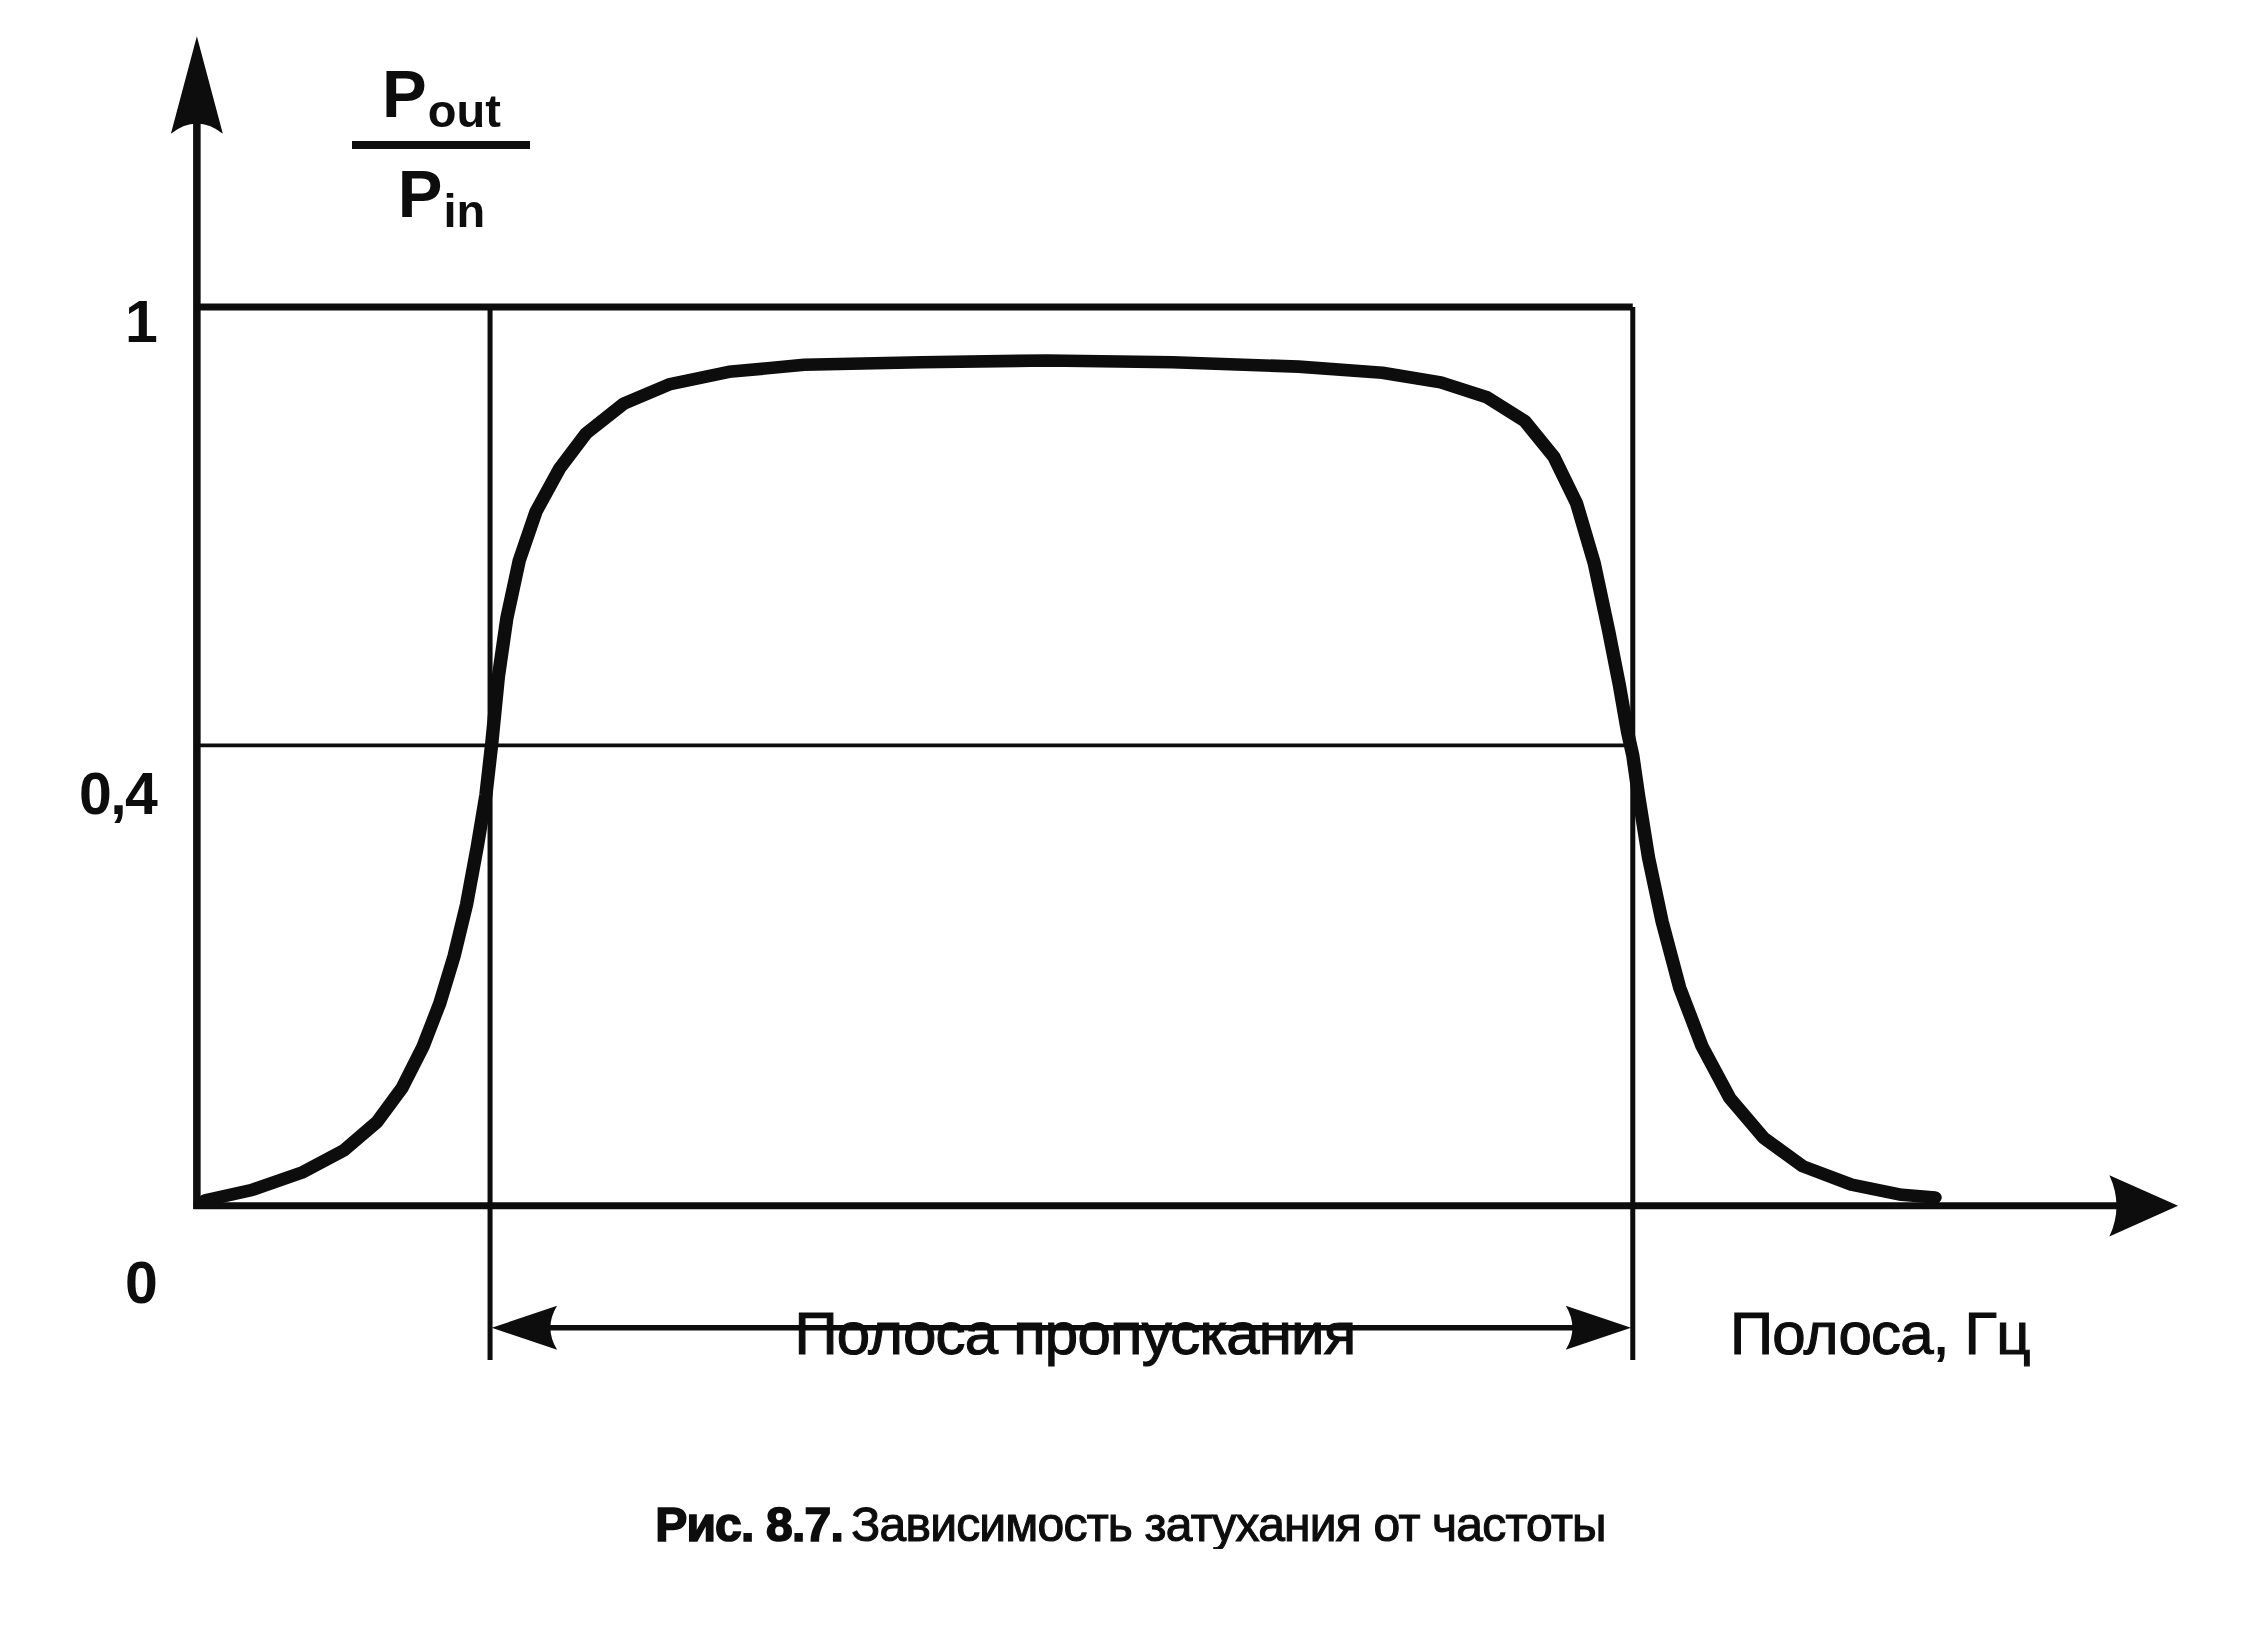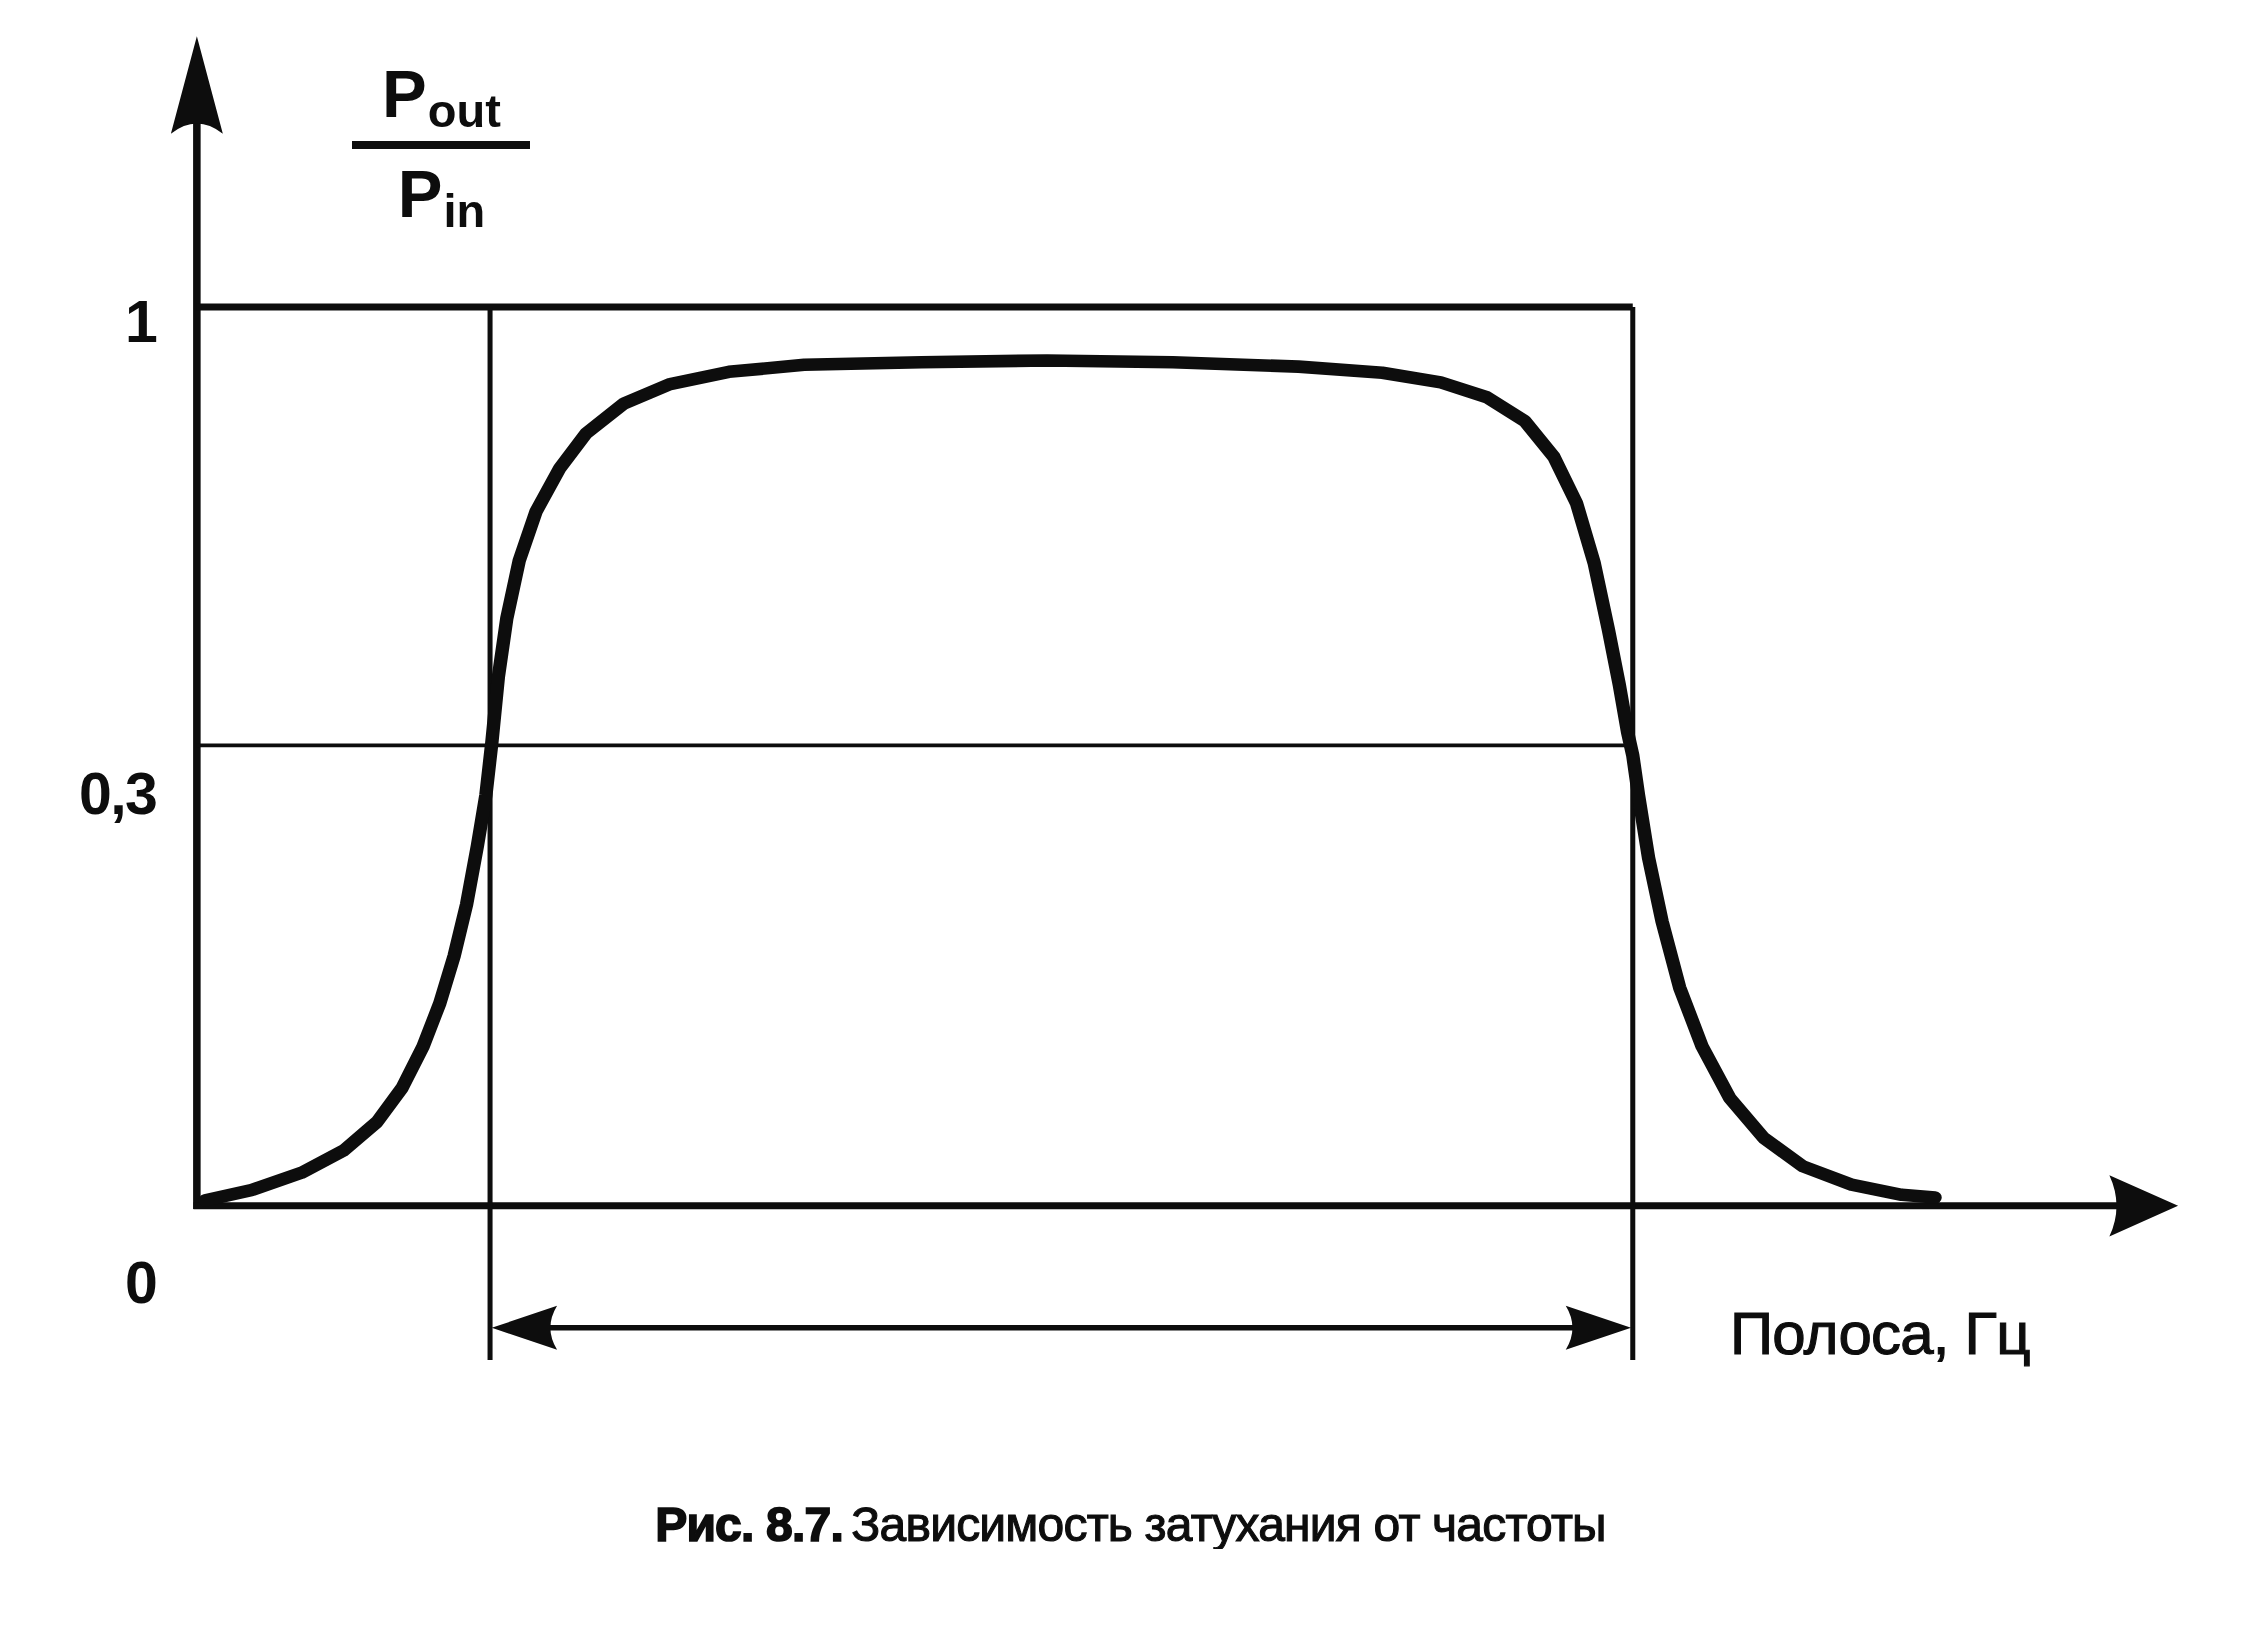--- a/index.html
+++ b/index.html
@@ -128,23 +128,24 @@
       </g>
   </svg>
 
   <div id="frac" class="txt">
     <div class="fline"><span>P</span><sub>out</sub></div>
     <div class="fbar"></div>
     <div class="fline"><span>P</span><sub>in</sub></div>
   </div>
 
   <div id="tick-1" class="txt tick">1</div>
-  <div id="tick-05" class="txt tick">0,3</div>
+  <div id="tick-05" class="txt tick">0,4</div>
   <div id="tick-0" class="txt tick">0</div>
 
+  <div id="passband-label" class="txt anno">Полоса пропускания</div>
   <div id="freq-label" class="txt anno">Полоса, Гц</div>
 
   <div id="caption" class="txt">
     <span class="cap-num">Рис. 8.7.</span><span>Зависимость затухания от частоты</span>
   </div>
 
 </div>
 
 
 </body></html>

